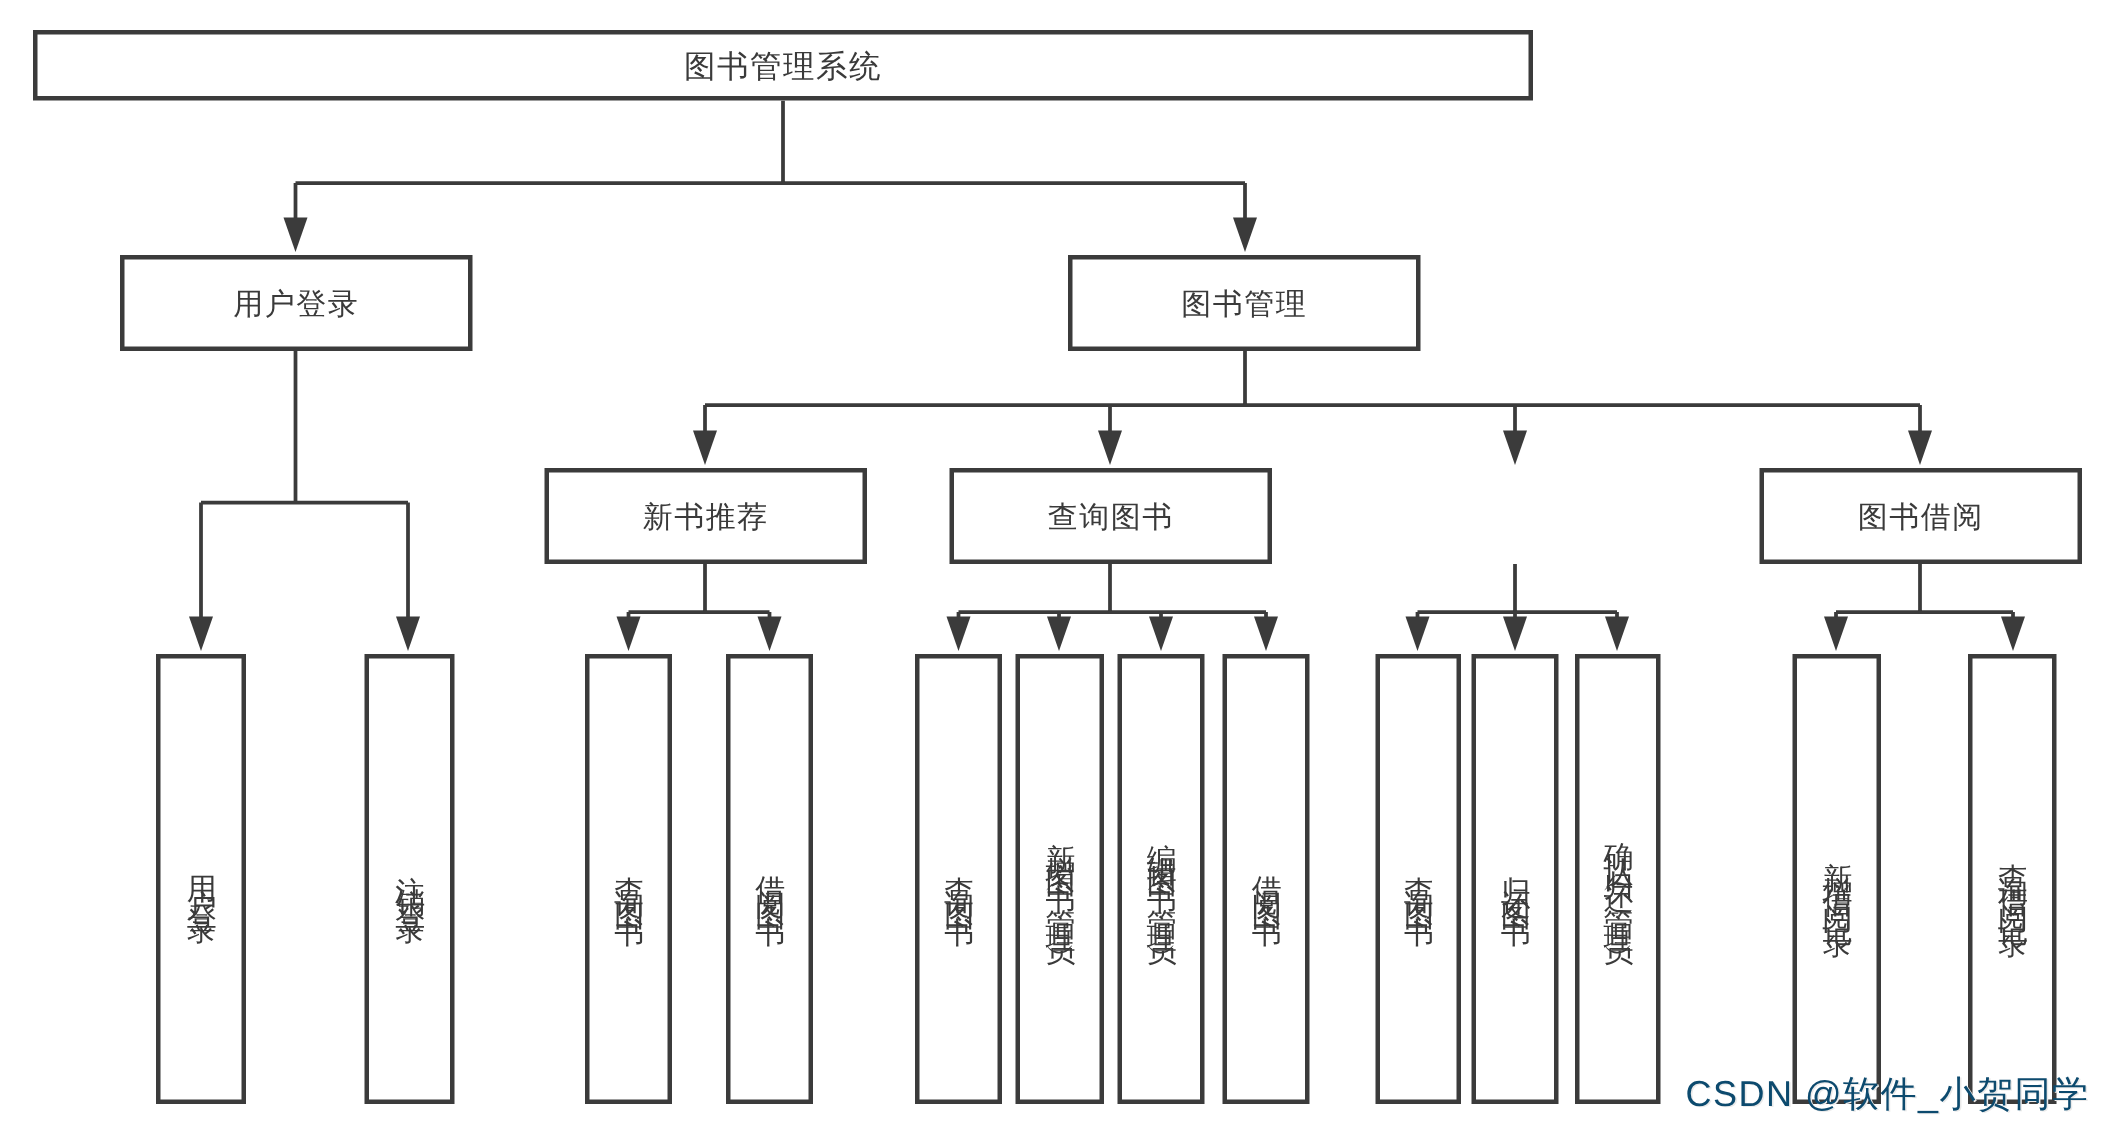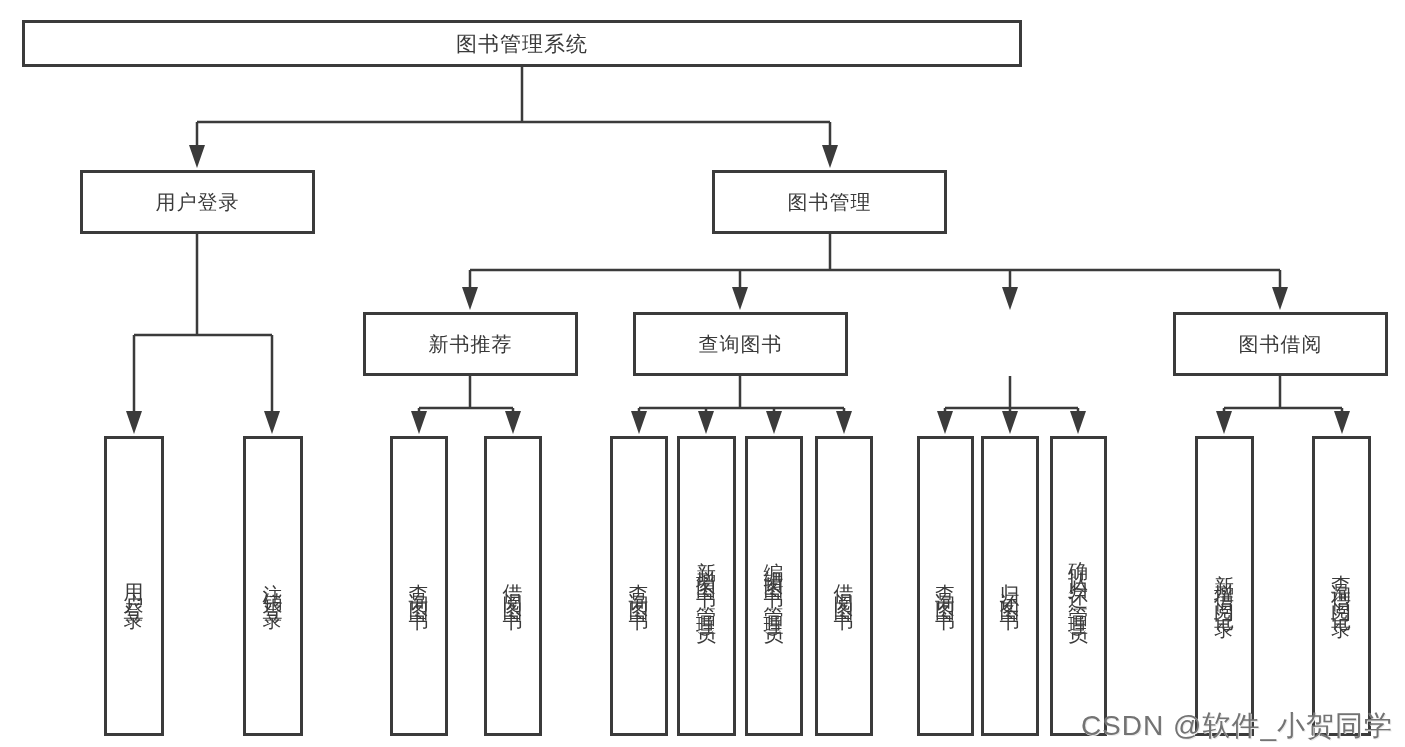--- a/index.html
+++ b/index.html
@@ -45,22 +45,22 @@
     text-orientation: mixed;
     font-size: 20px;
     line-height: 1.1;
     letter-spacing: 9px;
     white-space: nowrap;
   }
   .watermark {
     position: absolute;
     right: 12px;
     bottom: 2px;
-    font-size: 28px;
-    color: #737373;
+    font-size: 24px;
+    color: #0c4a6e;
     text-shadow: 1px 1px 0 #eaeaea;
     letter-spacing: 1px;
     white-space: nowrap;
   }
 </style>
 </head>
 <body>
 
 <div class="canvas">
 

